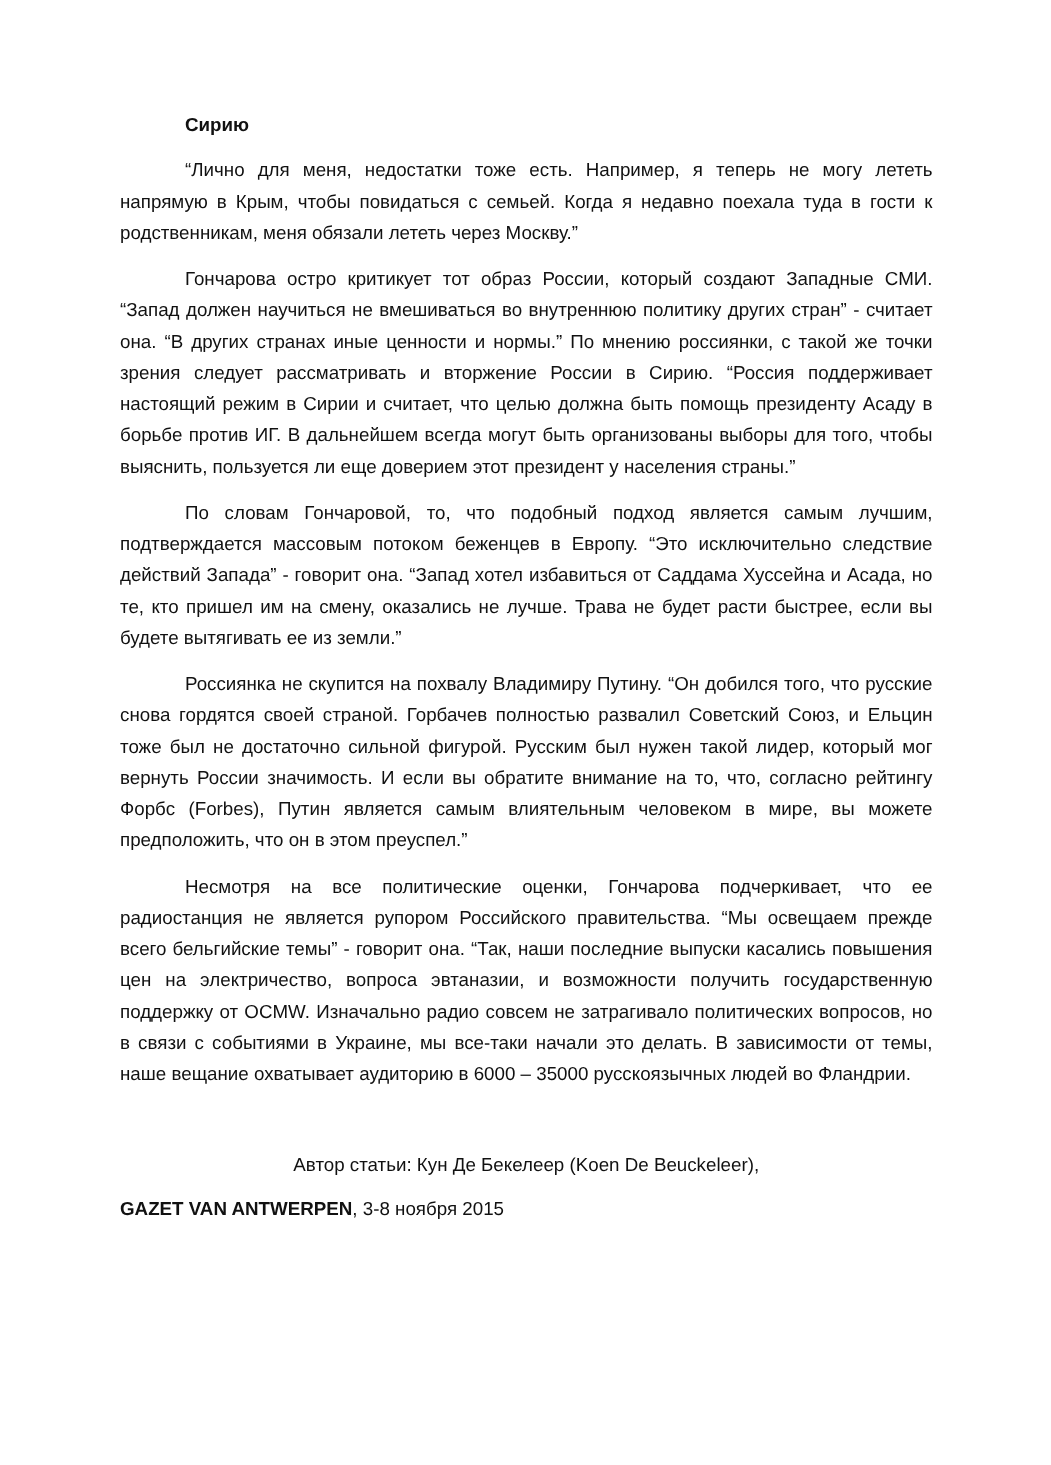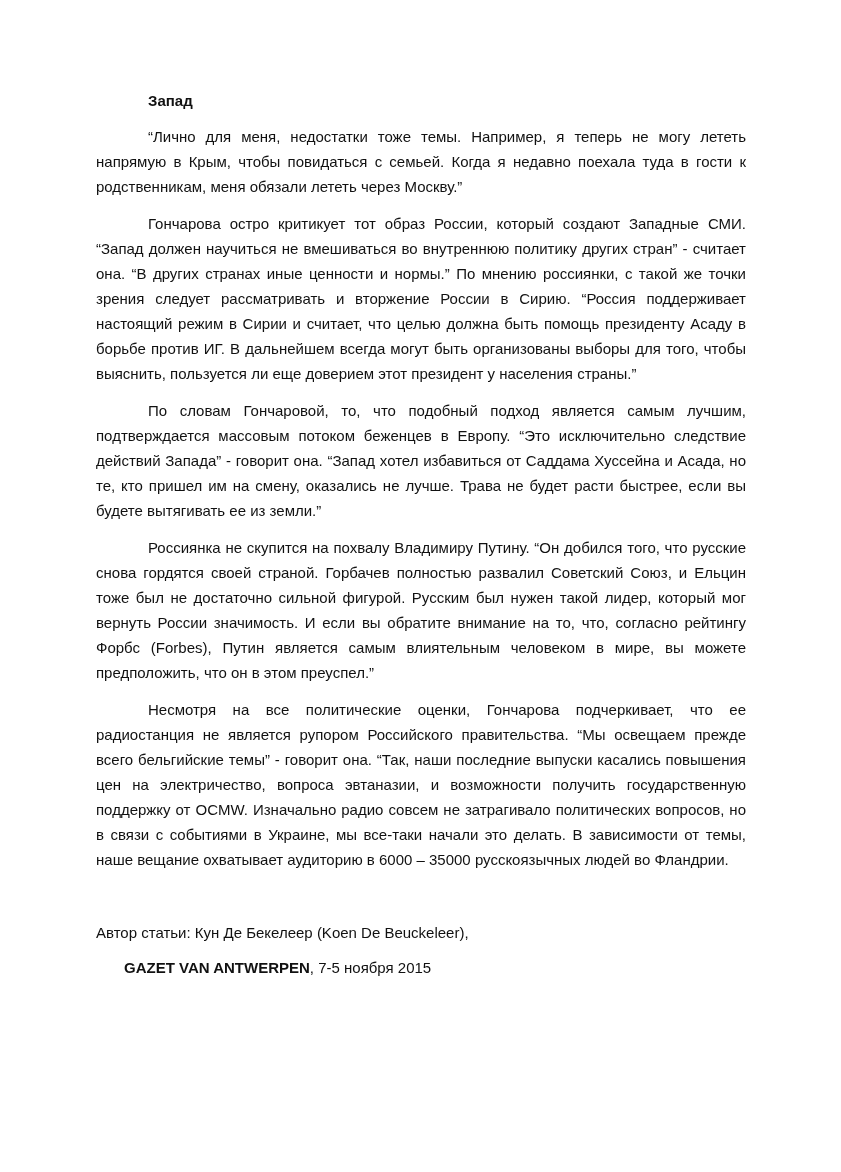--- a/index.html
+++ b/index.html
@@ -28,47 +28,46 @@
   .para {
     margin: 0 0 12px 0;
     text-align: justify;
     text-indent: 52px;
   }
   .gap-before {
     margin-top: 50px;
   }
   .footer-author {
     margin: 48px 0 10px 0;
-    text-align: left;
+    text-align: center;
   }
   .footer-source {
     margin: 0;
     text-align: left;
   }
   .bold {
     font-weight: bold;
-    margin-left: 28px;
   }
 </style>
 </head>
 <body>
 
 <div class="page">
 
-  <h2 class="heading">Запад</h2>
+  <h2 class="heading">Сирию</h2>
 
-  <p class="para">“Лично для меня, недостатки тоже темы. Например, я теперь не могу лететь напрямую в Крым, чтобы повидаться с семьей. Когда я недавно поехала туда в гости к родственникам, меня обязали лететь через Москву.”</p>
+  <p class="para">“Лично для меня, недостатки тоже есть. Например, я теперь не могу лететь напрямую в Крым, чтобы повидаться с семьей. Когда я недавно поехала туда в гости к родственникам, меня обязали лететь через Москву.”</p>
 
   <p class="para">Гончарова остро критикует тот образ России, который создают Западные СМИ. “Запад должен научиться не вмешиваться во внутреннюю политику других стран” - считает она. “В других странах иные ценности и нормы.” По мнению россиянки, с такой же точки зрения следует рассматривать и вторжение России в Сирию. “Россия поддерживает настоящий режим в Сирии и считает, что целью должна быть помощь президенту Асаду в борьбе против ИГ. В дальнейшем всегда могут быть организованы выборы для того, чтобы выяснить, пользуется ли еще доверием этот президент у населения страны.”</p>
 
   <p class="para">По словам Гончаровой, то, что подобный подход является самым лучшим, подтверждается массовым потоком беженцев в Европу. “Это исключительно следствие действий Запада” - говорит она. “Запад хотел избавиться от Саддама Хуссейна и Асада, но те, кто пришел им на смену, оказались не лучше. Трава не будет расти быстрее, если вы будете вытягивать ее из земли.”</p>
 
 
   <p class="para">Россиянка не скупится на похвалу Владимиру Путину. “Он добился того, что русские снова гордятся своей страной. Горбачев полностью развалил Советский Союз, и Ельцин тоже был не достаточно сильной фигурой. Русским был нужен такой лидер, который мог вернуть России значимость. И если вы обратите внимание на то, что, согласно рейтингу Форбс (Forbes), Путин является самым влиятельным человеком в мире, вы можете предположить, что он в этом преуспел.”</p>
 
 
   <p class="para">Несмотря на все политические оценки, Гончарова подчеркивает, что ее радиостанция не является рупором Российского правительства. “Мы освещаем прежде всего бельгийские темы” - говорит она. “Так, наши последние выпуски касались повышения цен на электричество, вопроса эвтаназии, и возможности получить государственную поддержку от OCMW. Изначально радио совсем не затрагивало политических вопросов, но в связи с событиями в Украине, мы все-таки начали это делать. В зависимости от темы, наше вещание охватывает аудиторию в 6000 – 35000 русскоязычных людей во Фландрии.</p>
 
   <p class="footer-author">Автор статьи: Кун Де Бекелеер (Koen De Beuckeleer),</p>
 
-  <p class="footer-source"><span class="bold">GAZET VAN ANTWERPEN</span><span>, 7-5 ноября 2015</span></p>
+  <p class="footer-source"><span class="bold">GAZET VAN ANTWERPEN</span><span>, 3-8 ноября 2015</span></p>
 
 </div>
 
 </body></html>

